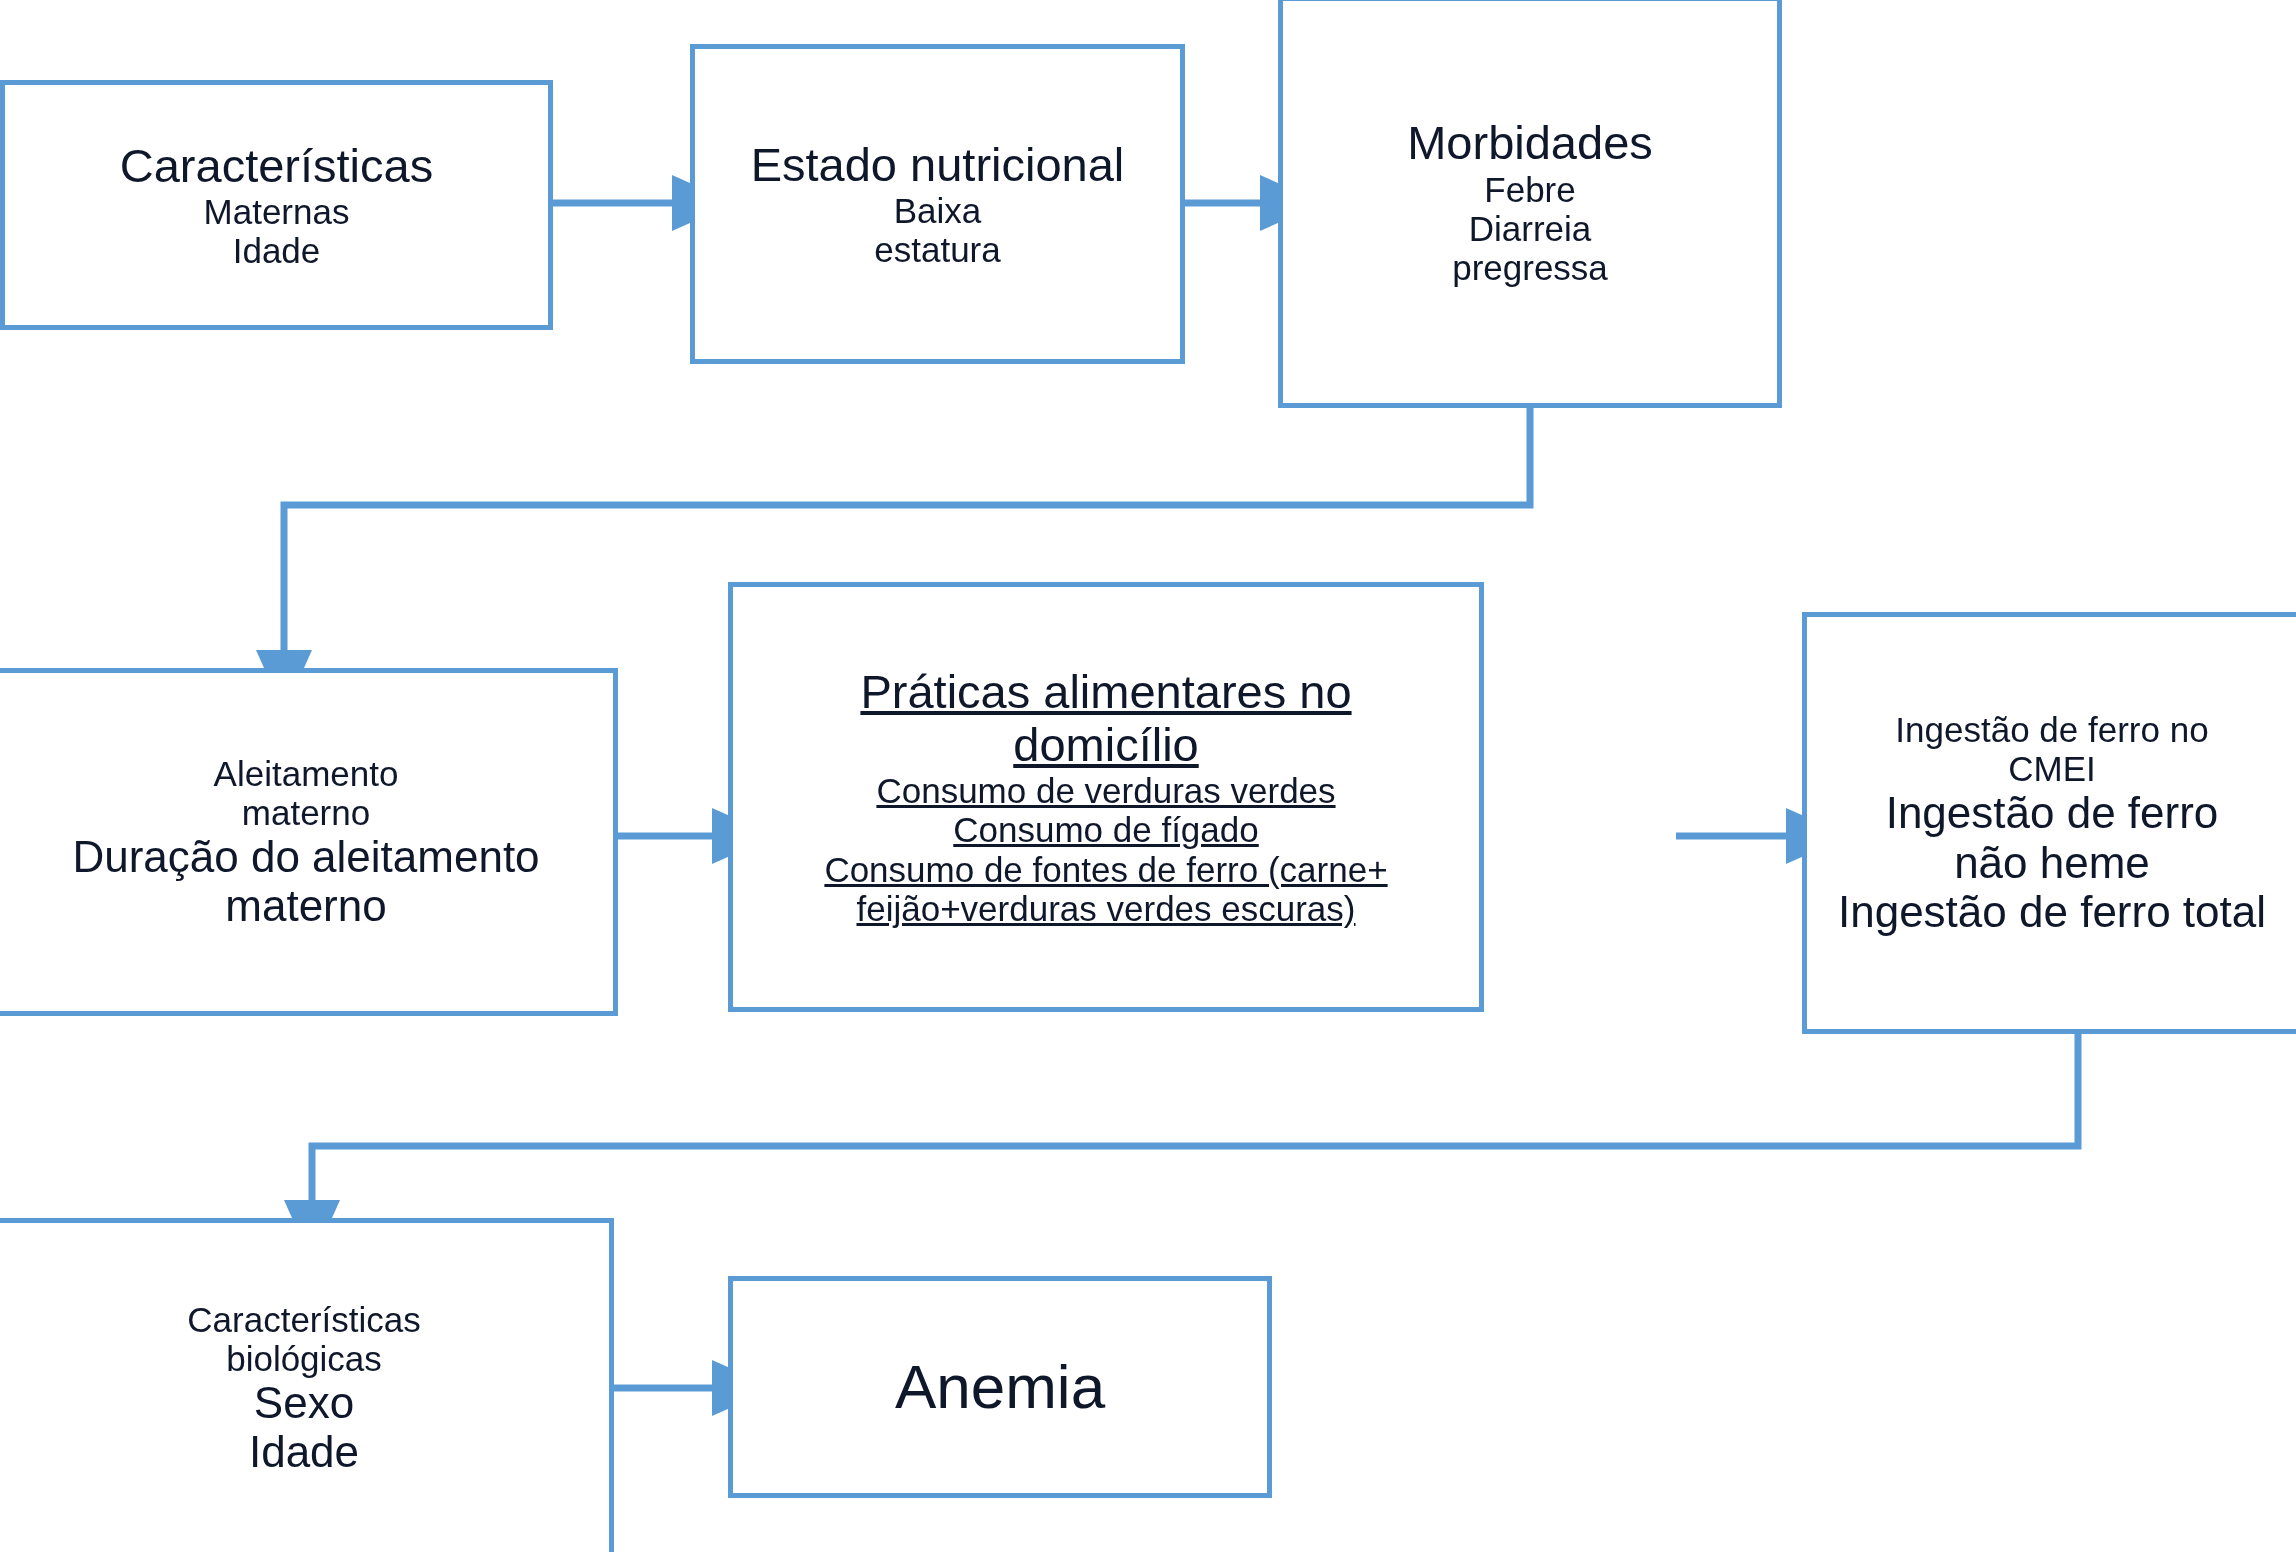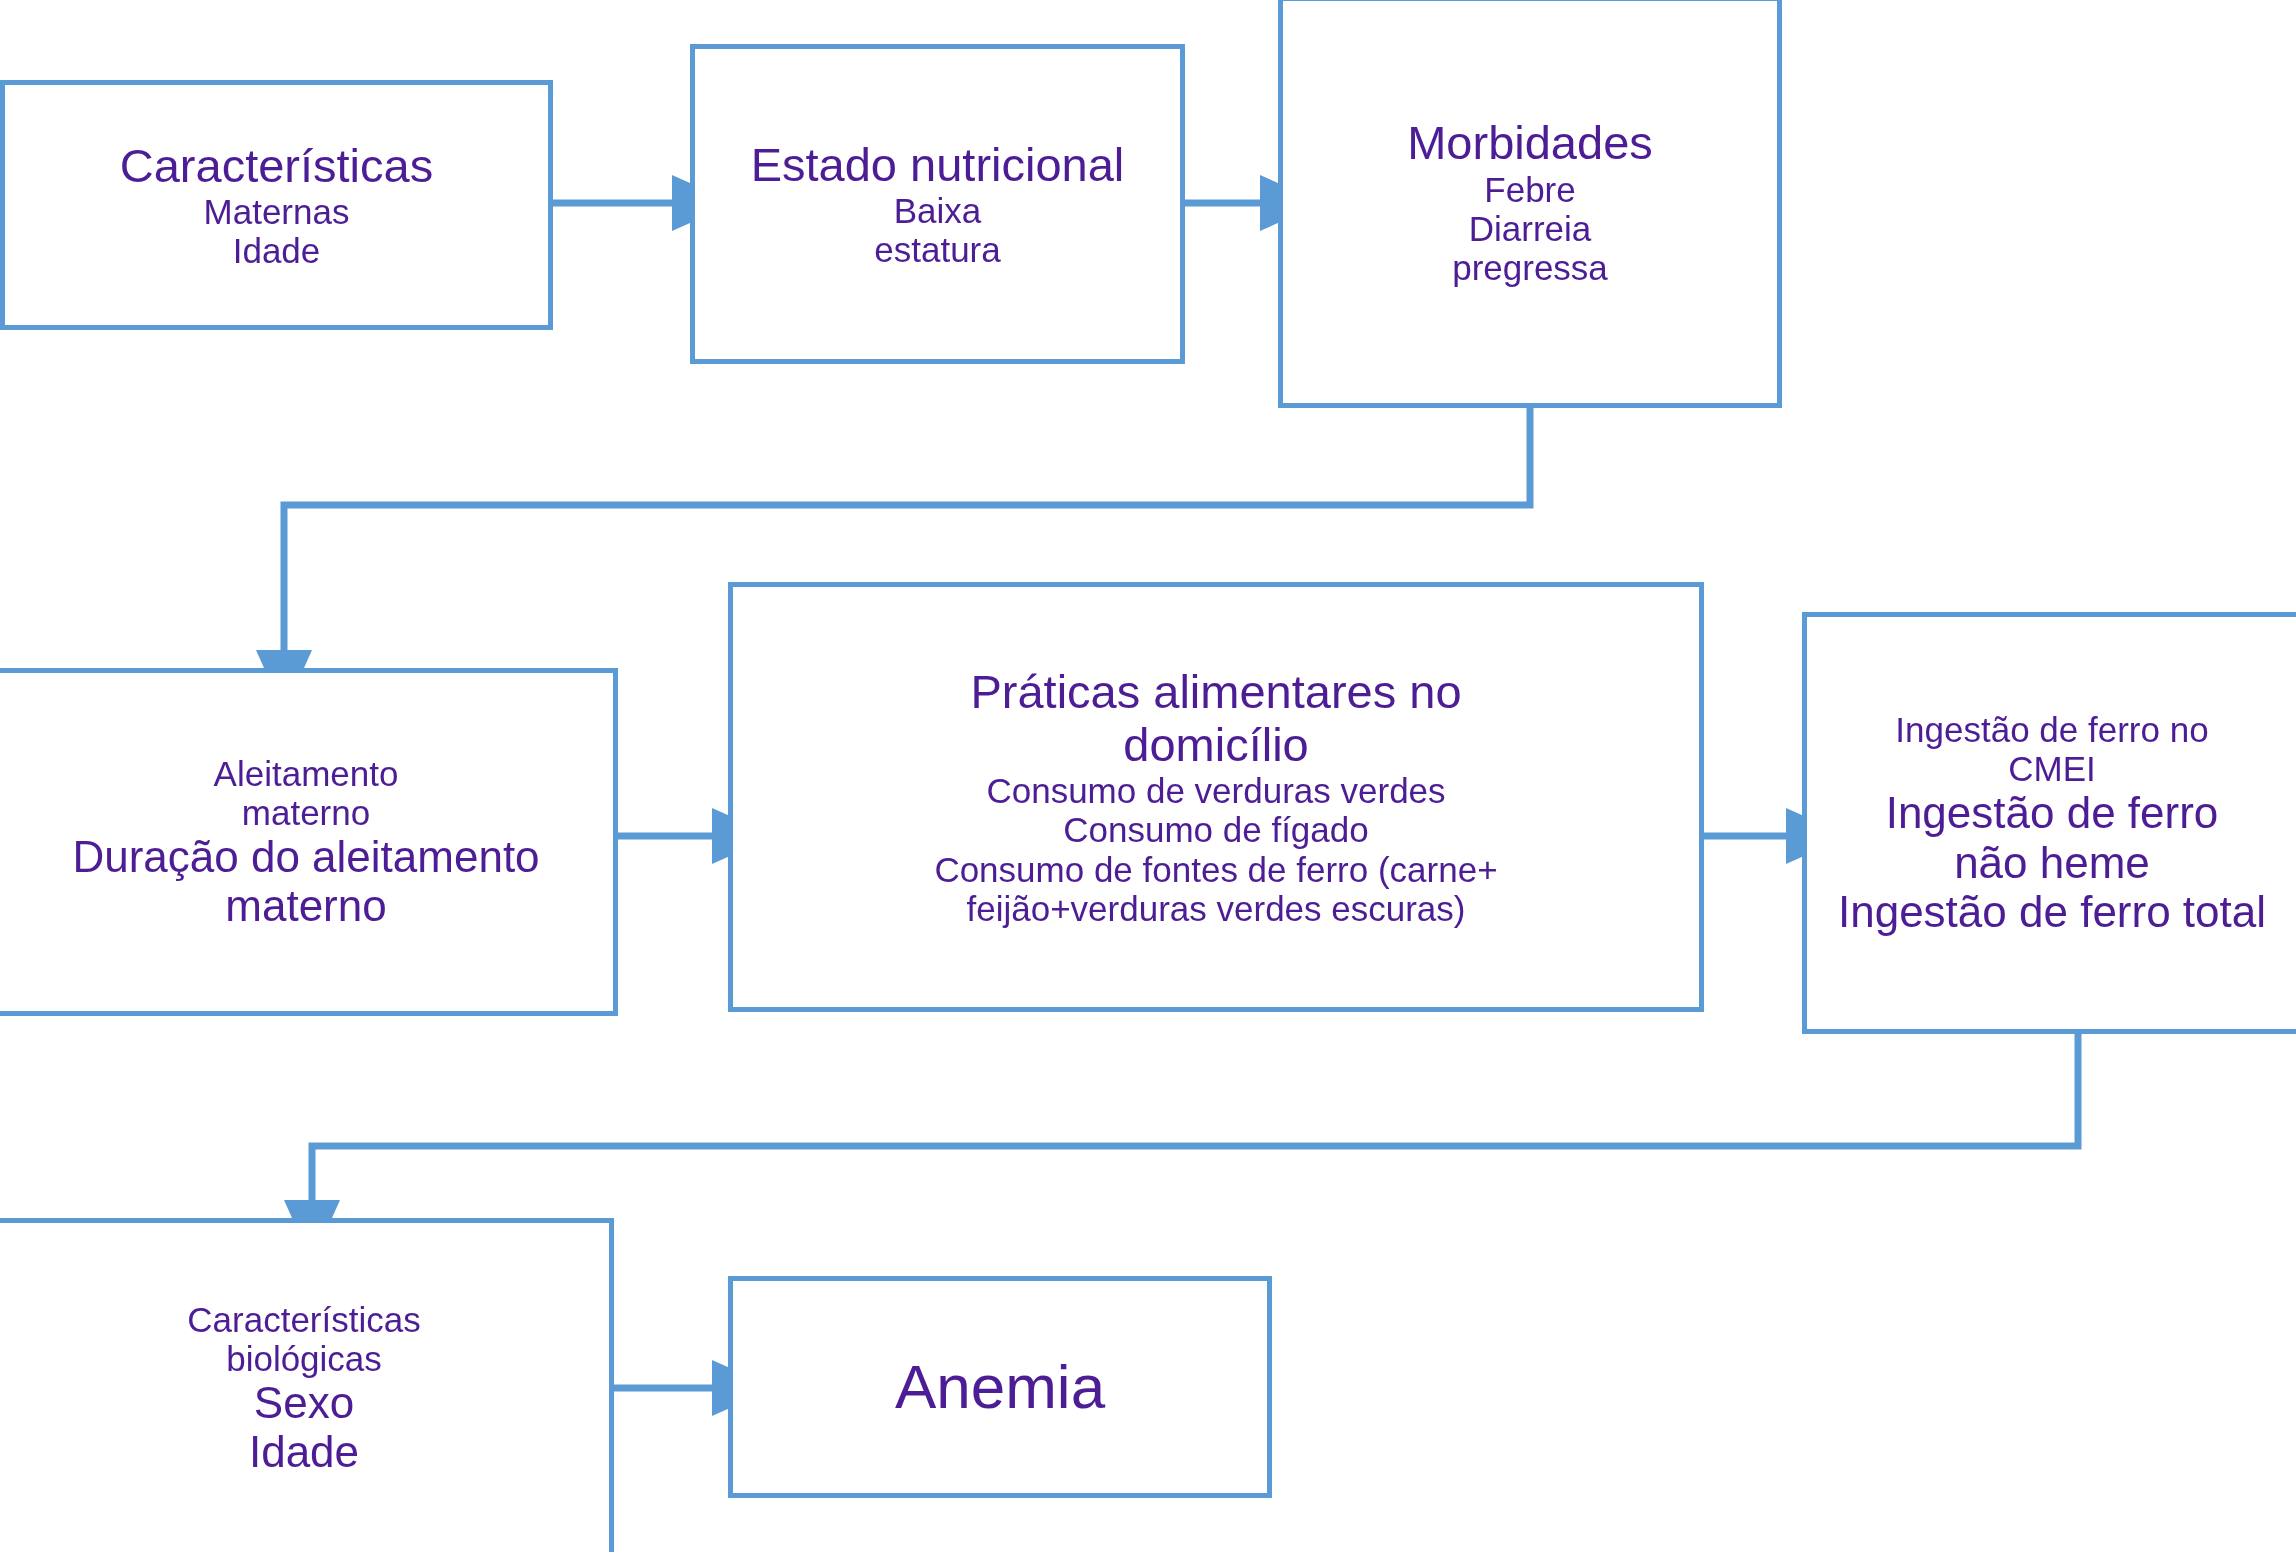--- a/index.html
+++ b/index.html
@@ -7,21 +7,21 @@
     padding: 0;
     background: #ffffff;
   }
   #canvas {
     position: relative;
     width: 2296px;
     height: 1552px;
     background: #ffffff;
     overflow: hidden;
     font-family: "Liberation Sans", sans-serif;
-    color: #4c1d95;
+    color: #0f172a;
   }
   .edges {
     position: absolute;
     left: 0;
     top: 0;
     width: 2296px;
     height: 1552px;
     pointer-events: none;
   }
   .node {
@@ -41,21 +41,21 @@
   .t-md   { font-size: 35px; }
   .t-sm   { font-size: 44px; }
   .t-xl   { font-size: 62px; }
   .line   { white-space: nowrap; }
 
   
   #n-caracteristicas-maternas { left: 0px;    top: 80px;   width: 553px;  height: 250px; }
   #n-estado-nutricional       { left: 690px;  top: 44px;   width: 495px;  height: 320px; }
   #n-morbidades               { left: 1278px; top: -4px;   width: 504px;  height: 412px; }
   #n-aleitamento              { left: -6px;   top: 668px;  width: 624px;  height: 348px; }
-  #n-praticas                 { left: 728px;  top: 582px;  width: 976px;  height: 430px; }
+  #n-praticas                 { left: 728px;  top: 582px;  width: 756px;  height: 430px; text-decoration: underline; }
   #n-ingestao-ferro           { left: 1802px; top: 612px;  width: 500px;  height: 422px; }
   #n-caracteristicas-biologicas { left: -6px; top: 1218px; width: 620px;  height: 340px; }
   #n-anemia                   { left: 728px;  top: 1276px; width: 544px;  height: 222px; }
 </style>
 </head>
 <body>
 
 <div id="canvas">
 
   <svg class="edges" viewBox="0 0 2296 1552" width="2296" height="1552">

